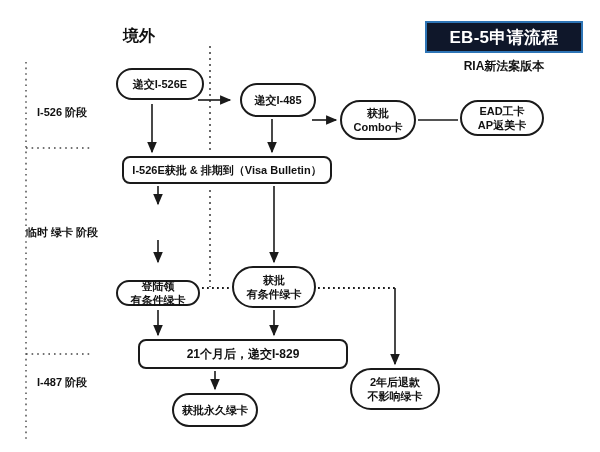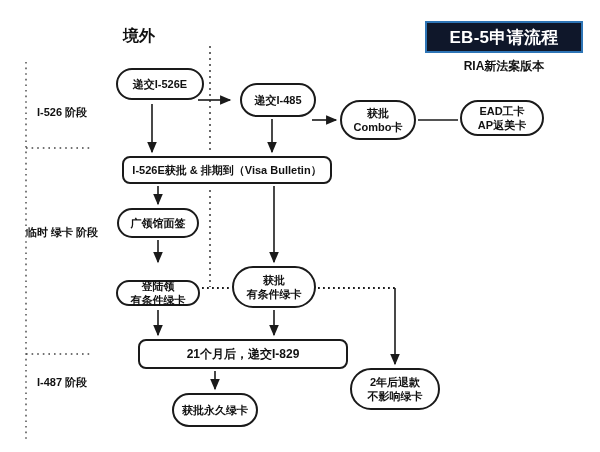--- a/index.html
+++ b/index.html
@@ -184,21 +184,20 @@
   <div class="stage-label s3">I-487
 阶段</div>
 
   <div class="node pill n-526e">递交I-526E</div>
   <div class="node pill n-485">递交I-485</div>
   <div class="node pill n-combo">获批
 Combo卡</div>
   <div class="node pill n-ead">EAD工卡
 AP返美卡</div>
   <div class="node rect n-vb">I-526E获批 &amp; 排期到（Visa Bulletin）</div>
-  <div class="node pill n-inter">广领馆面签</div>
   <div class="node pill n-land">登陆领
 有条件绿卡</div>
   <div class="node pill n-approve">获批
 有条件绿卡</div>
   <div class="node rect n-i829">21个月后，递交I-829</div>
   <div class="node pill n-perm">获批永久绿卡</div>
   <div class="node pill n-refund">2年后退款
 不影响绿卡</div>
 
 </div>

